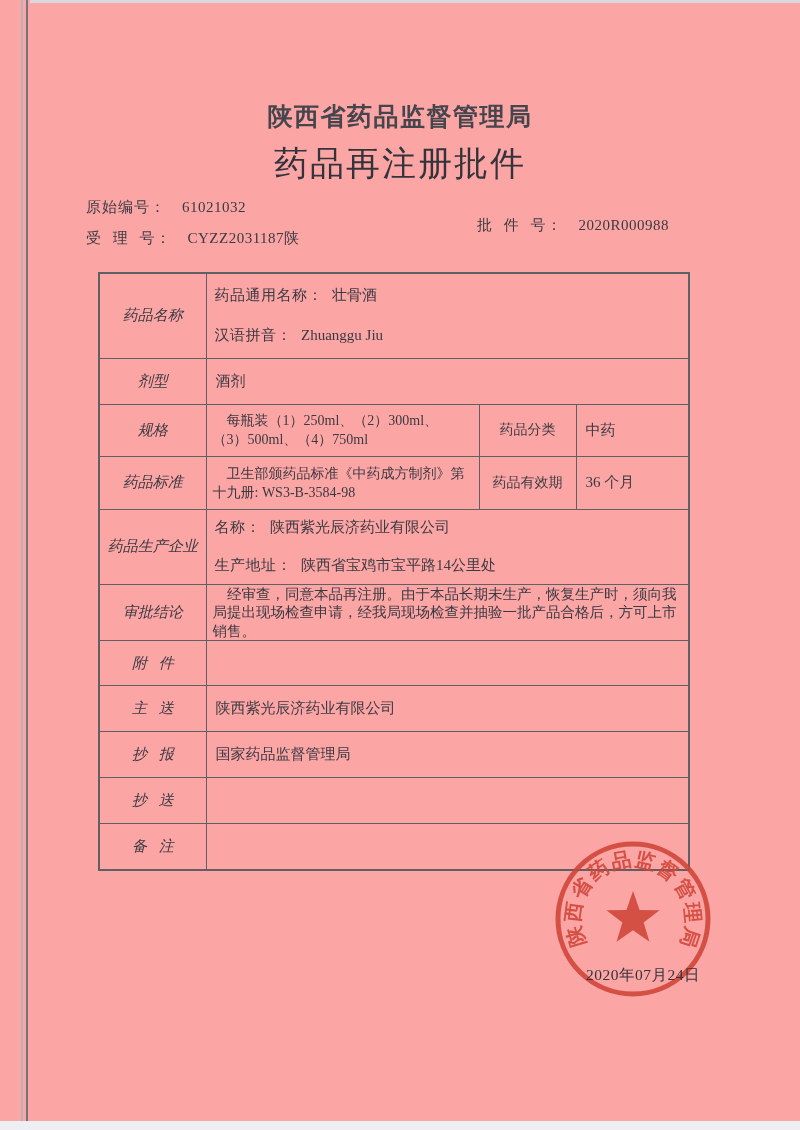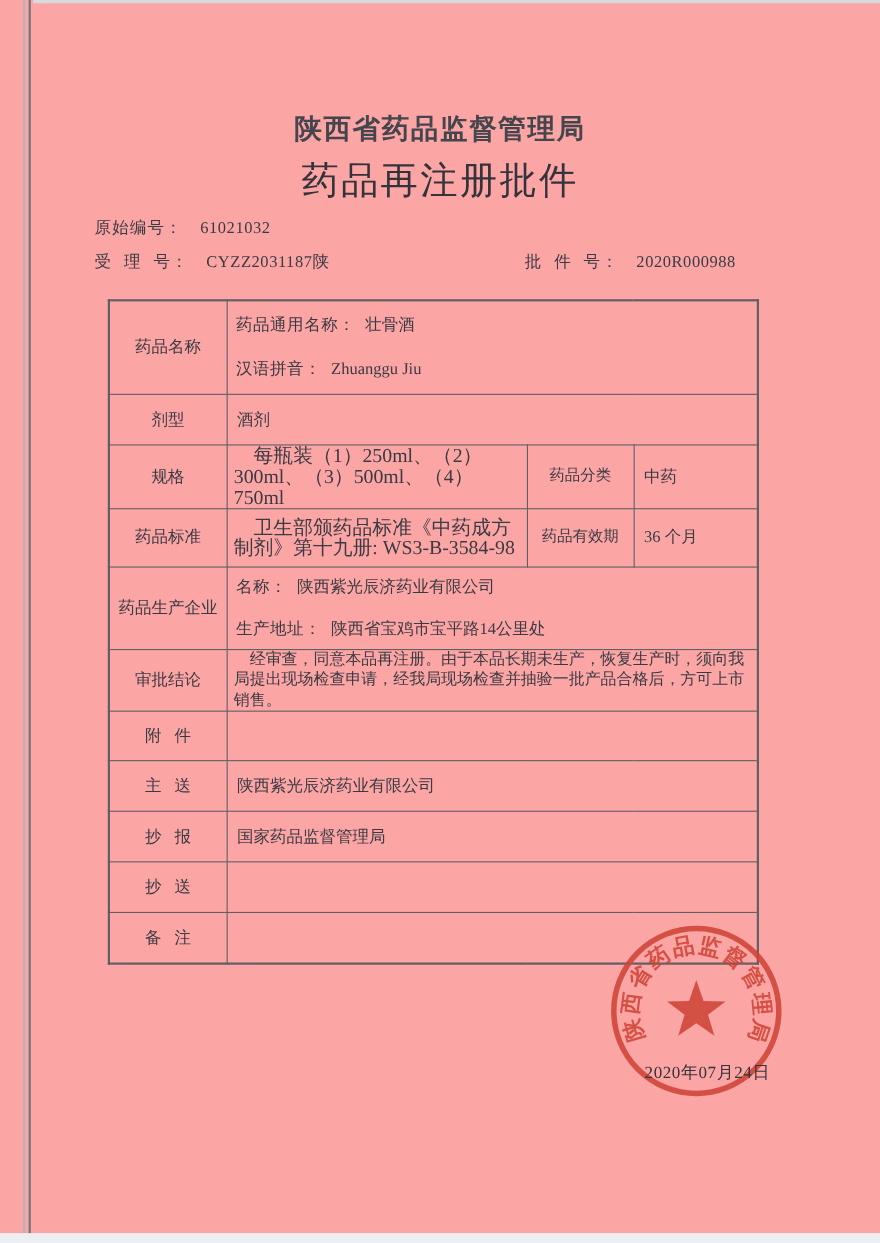--- a/index.html
+++ b/index.html
@@ -30,41 +30,41 @@
     font-weight:600;font-size:25px;letter-spacing:1.5px;color:#45454d;
   }
   .doc-title{
     position:absolute;left:0;top:141px;width:800px;
     text-align:center;
     font-size:34px;font-weight:400;letter-spacing:2px;color:#33333b;
   }
   .meta{position:absolute;font-size:15px;color:var(--ink);}
   .meta-original{left:86px;top:198px;}
   .meta-acceptance{left:86px;top:229px;}
-  .meta-approval{left:477px;top:229px;}
+  .meta-approval{left:477px;top:216px;}
   .meta-label{white-space:pre;word-spacing:6px;letter-spacing:1px;}
   .meta-value{letter-spacing:0.5px;margin-left:16px;}
 
   table.doc-table{
     position:absolute;left:98px;top:272px;width:590px;
     border-collapse:collapse;table-layout:fixed;
     font-size:15px;color:var(--ink);
     border:2px solid var(--table-border);
   }
   .doc-table td{
     border:1px solid var(--table-border);
     vertical-align:middle;
     padding:0 6px;
     overflow:hidden;
   }
-  td.lbl{text-align:center;padding:0 2px;}
+  td.lbl{text-align:center;padding:0 2px;font-style:italic;}
   td.sp{white-space:pre;word-spacing:8px;}
   td.val{text-align:left;padding:0 9px;margin-left:43px;}
   td.sub-lbl{text-align:center;padding:0 2px;font-size:14px;line-height:18px;}
-  .wrap-cell{font-size:18px;line-height:19px;text-indent:1em;padding:2px 4px 2px 6px;}
+  .wrap-cell{font-size:14px;line-height:19px;text-indent:1em;padding:2px 4px 2px 6px;}
   .cell-stack{display:flex;flex-direction:column;justify-content:center;padding:0 2px;}
   .stack-gap-lg{gap:21px;}
   .stack-gap-md{gap:19px;}
   .cell-line .fld{letter-spacing:0.5px;}
   .cell-line .fv{margin-left:9px;}
   .concl{font-size:14.5px;line-height:18.5px;text-indent:1em;padding:3px 5px 3px 6px;}
   tr.r1{height:85px;} tr.r2{height:46px;} tr.r3{height:52px;} tr.r4{height:53px;}
   tr.r5{height:75px;} tr.r6{height:55px;} tr.r7{height:54px;} tr.r8{height:45px;}
   tr.r9{height:46px;} tr.r10{height:46px;} tr.r11{height:46px;} tr.r12{height:46px;}
 

